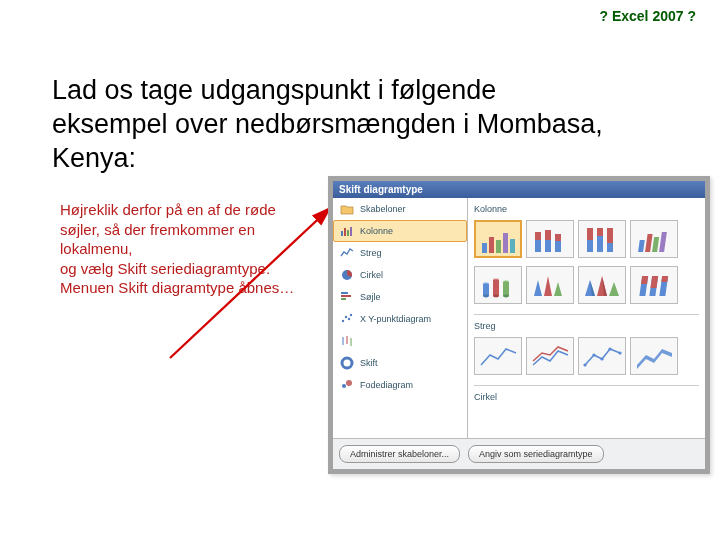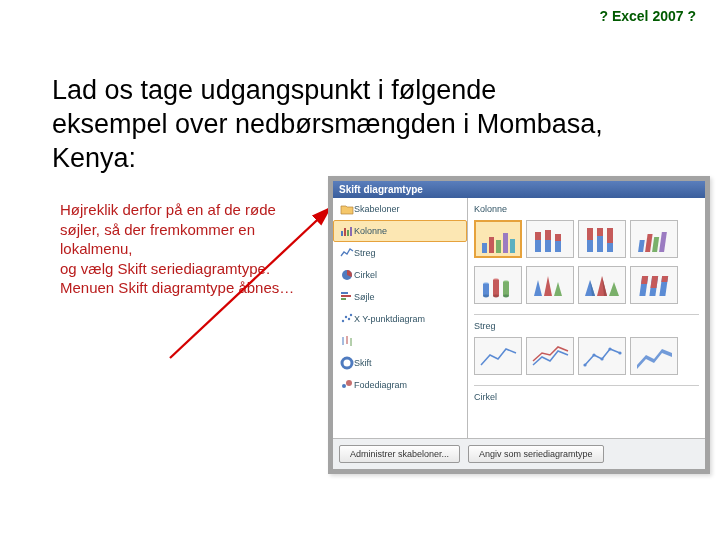--- a/index.html
+++ b/index.html
@@ -68,20 +68,21 @@
     height: 240px;
   }
   .nav {
     width: 135px;
     border-right: 1px solid #bbb;
     overflow: hidden;
   }
   .nav-item {
     display: flex;
     align-items: center;
+    gap: 6px;
     padding: 3px 6px;
     font-size: 9px;
     color: #356;
     cursor: pointer;
     border: 1px solid transparent;
   }
   .nav-item.selected {
     background: #fce7b3;
     border: 1px solid #e6a23c;
     border-radius: 2px;
@@ -125,21 +126,21 @@
   .dialog-footer {
     background: #eef0f2;
     border-top: 1px solid #bbb;
     padding: 6px;
     display: flex;
     gap: 8px;
   }
   .footer-btn {
     background: linear-gradient(#fefefe, #e8e8e8);
     border: 1px solid #999;
-    border-radius: 2px;
+    border-radius: 8px;
     padding: 3px 10px;
     font-size: 9px;
     color: #333;
     cursor: pointer;
   }
   .divider {
     border: none;
     border-top: 1px solid #ccc;
     margin: 2px 0 4px 0;
   }

